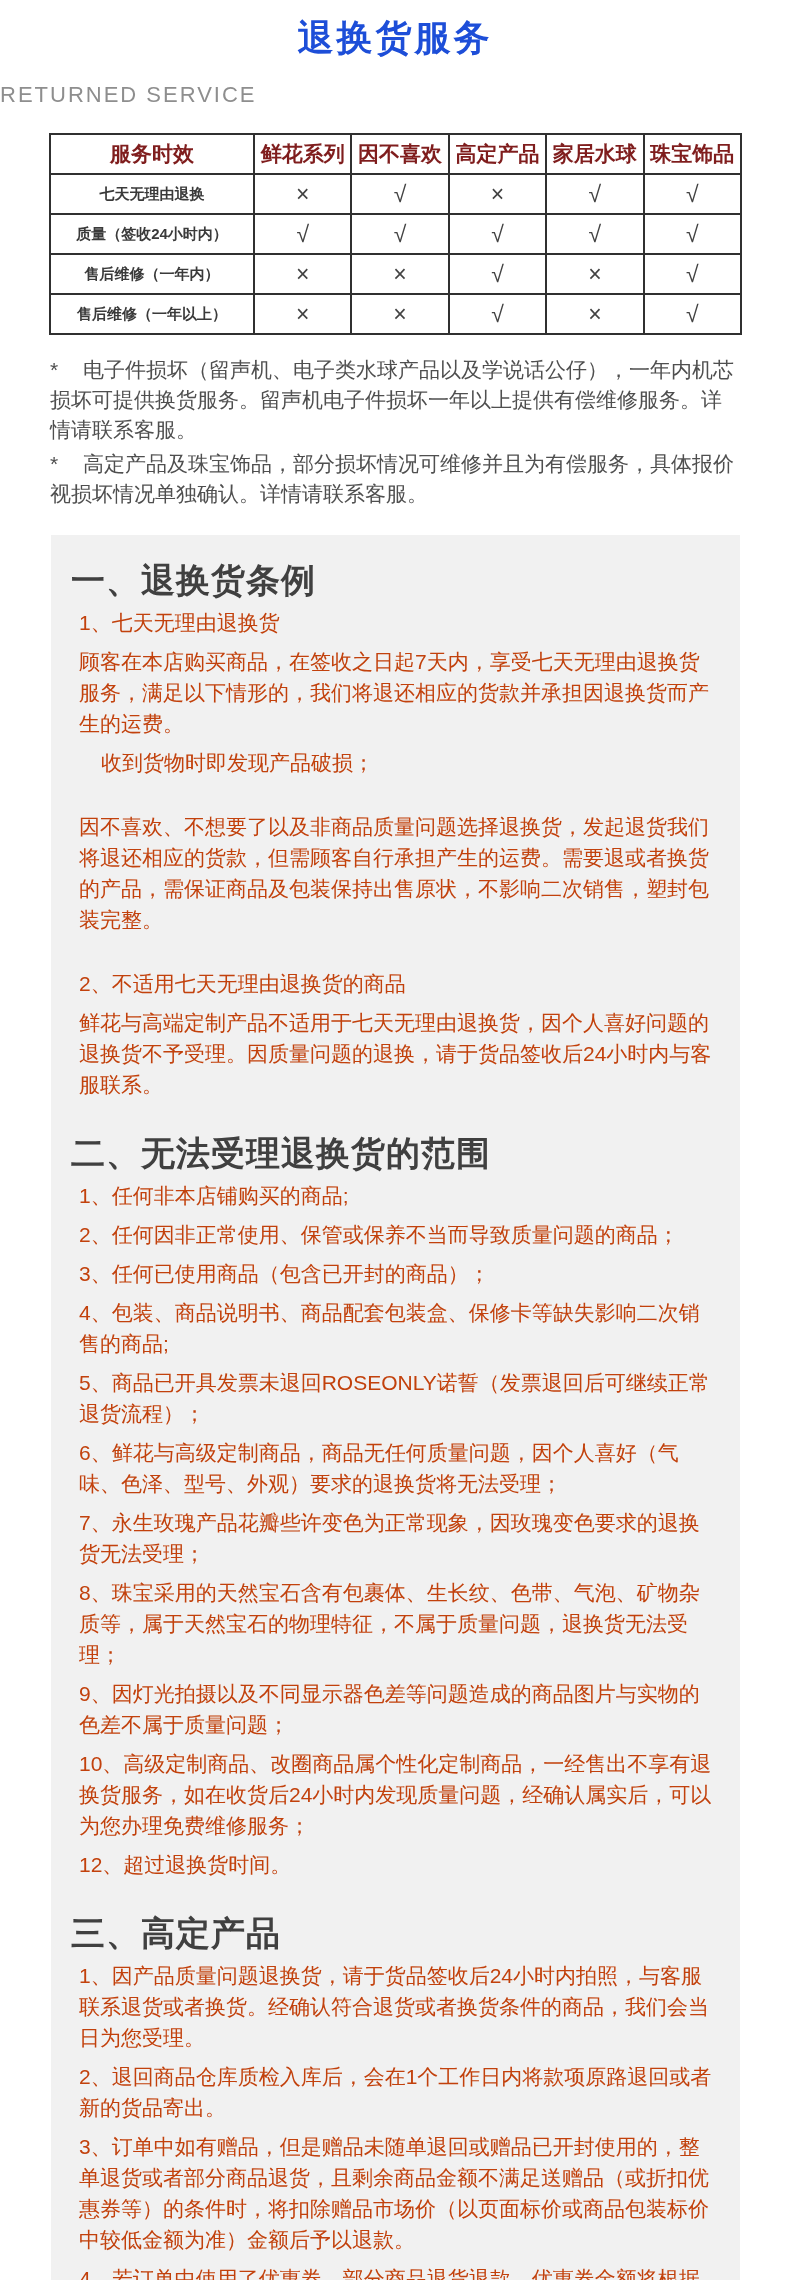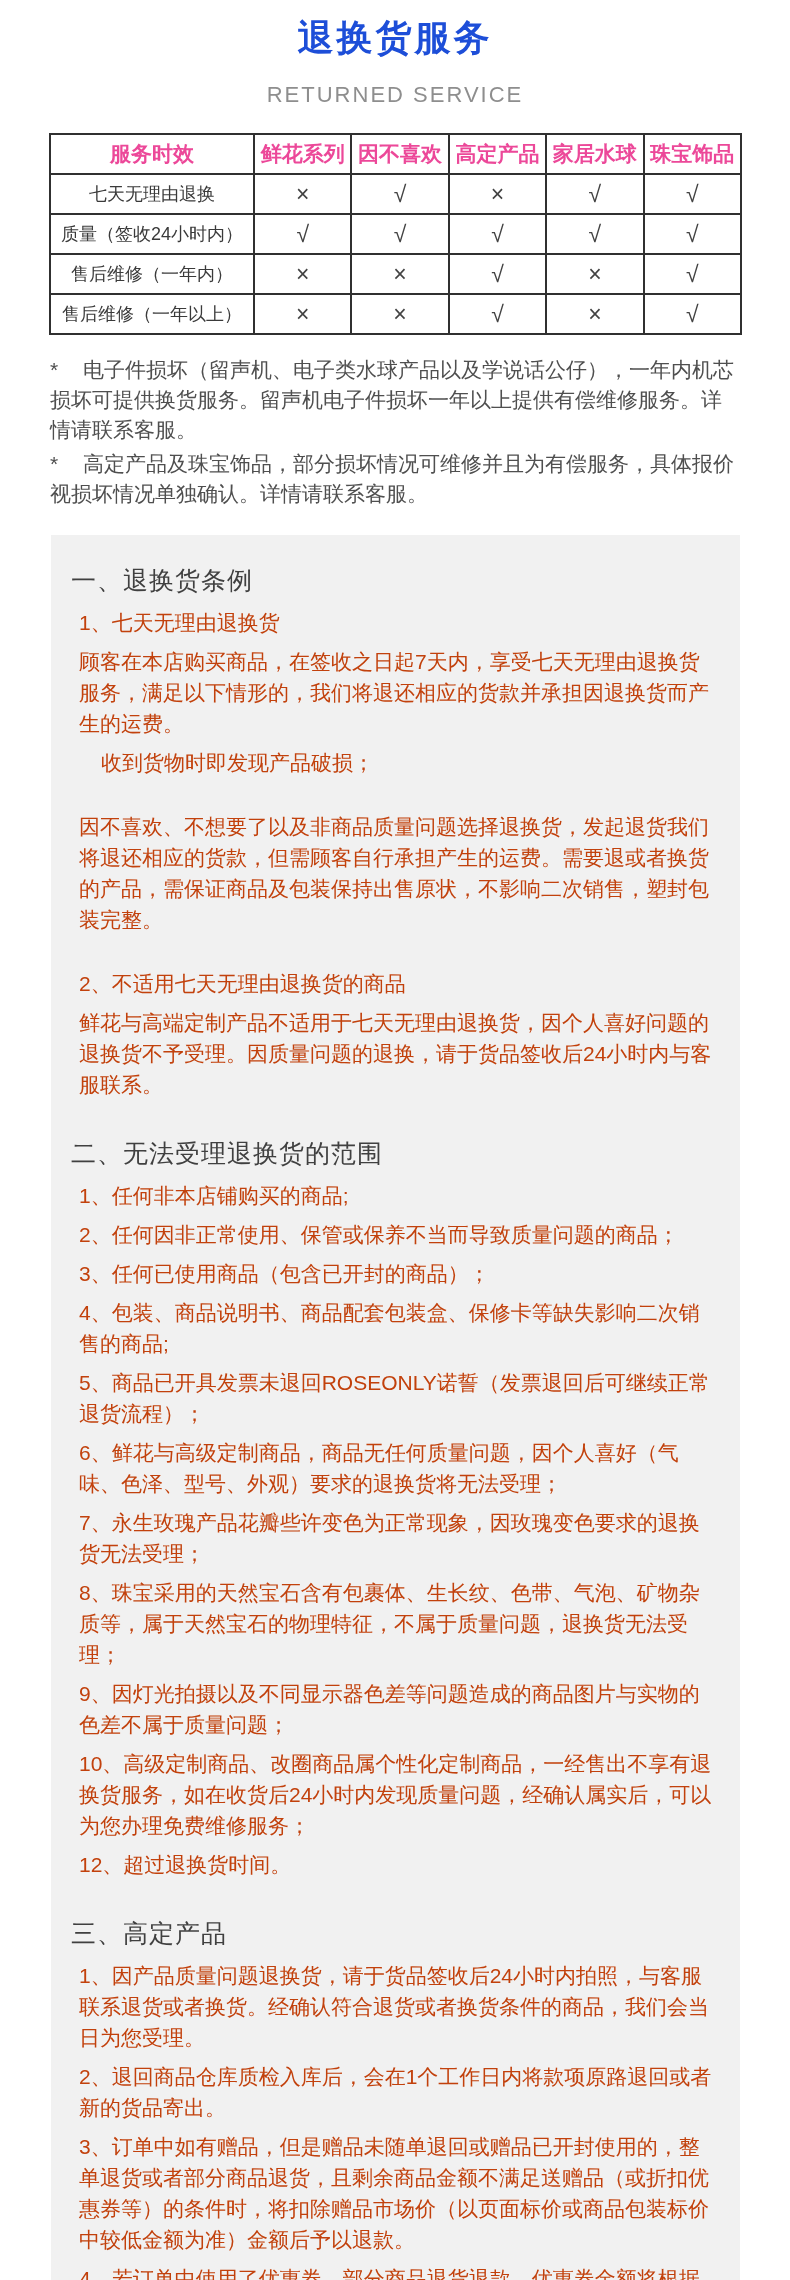--- a/index.html
+++ b/index.html
@@ -6,46 +6,46 @@
   body {
     width:790px; min-height:2280px; background:#ffffff;
     font-family:"Liberation Sans", sans-serif;
     -webkit-font-smoothing:antialiased;
   }
   .title {
     margin:14px 0 0; text-align:center;
     font-size:36px; font-weight:700; color:#1d4ed8; letter-spacing:3px;
   }
   .subtitle {
-    margin:19px 0 0; text-align:center;
+    margin:19px 0 0; text-align:left;
     font-size:22px; color:#8e8e8e; letter-spacing:2px; font-weight:400;
   }
   .service-table {
     margin:25px 0 0 49px; width:693px;
     border-collapse:collapse; table-layout:fixed;
   }
   .service-table th, .service-table td {
     border:2px solid #303030; height:38px; padding:0;
     text-align:center; vertical-align:middle;
   }
-  .service-table th { font-size:21px; font-weight:600; color:#ec4899; }
-  .service-table td.row-label { font-size:18px; font-weight:400; color:#3a3a3a; }
+  .service-table th { font-size:21px; font-weight:600; color:#7f1d1d; }
+  .service-table td.row-label { font-size:15px; font-weight:700; color:#3a3a3a; }
   .service-table td.mark { font-size:23px; font-weight:400; color:#434343; }
   .footnotes { margin:20px 48px 0 50px; }
   .footnotes p {
     margin:0 0 4px; font-size:21px; line-height:30px; color:#4f4f4f;
   }
   .fn-marker { display:inline-block; width:33px; }
   .policy {
     margin:26px 0 0 51px; width:689px; box-sizing:border-box;
     background:#f1f1f1; padding:26px 20px 30px;
   }
   .policy h2 {
-    margin:34px 0 4px; font-size:25px; line-height:38px;
-    font-weight:400; color:#404040; letter-spacing:1px;
+    margin:34px 0 4px; font-size:34px; line-height:38px;
+    font-weight:700; color:#404040; letter-spacing:1px;
   }
   .policy section:first-child h2 { margin-top:0; }
   .policy p {
     margin:8px; font-size:21px; line-height:31px; color:#c2410c;
     word-break:break-all;
   }
   .policy p.indent { padding-left:22px; }
   .policy p.gap { margin-top:33px; }
 </style>
 </head>

